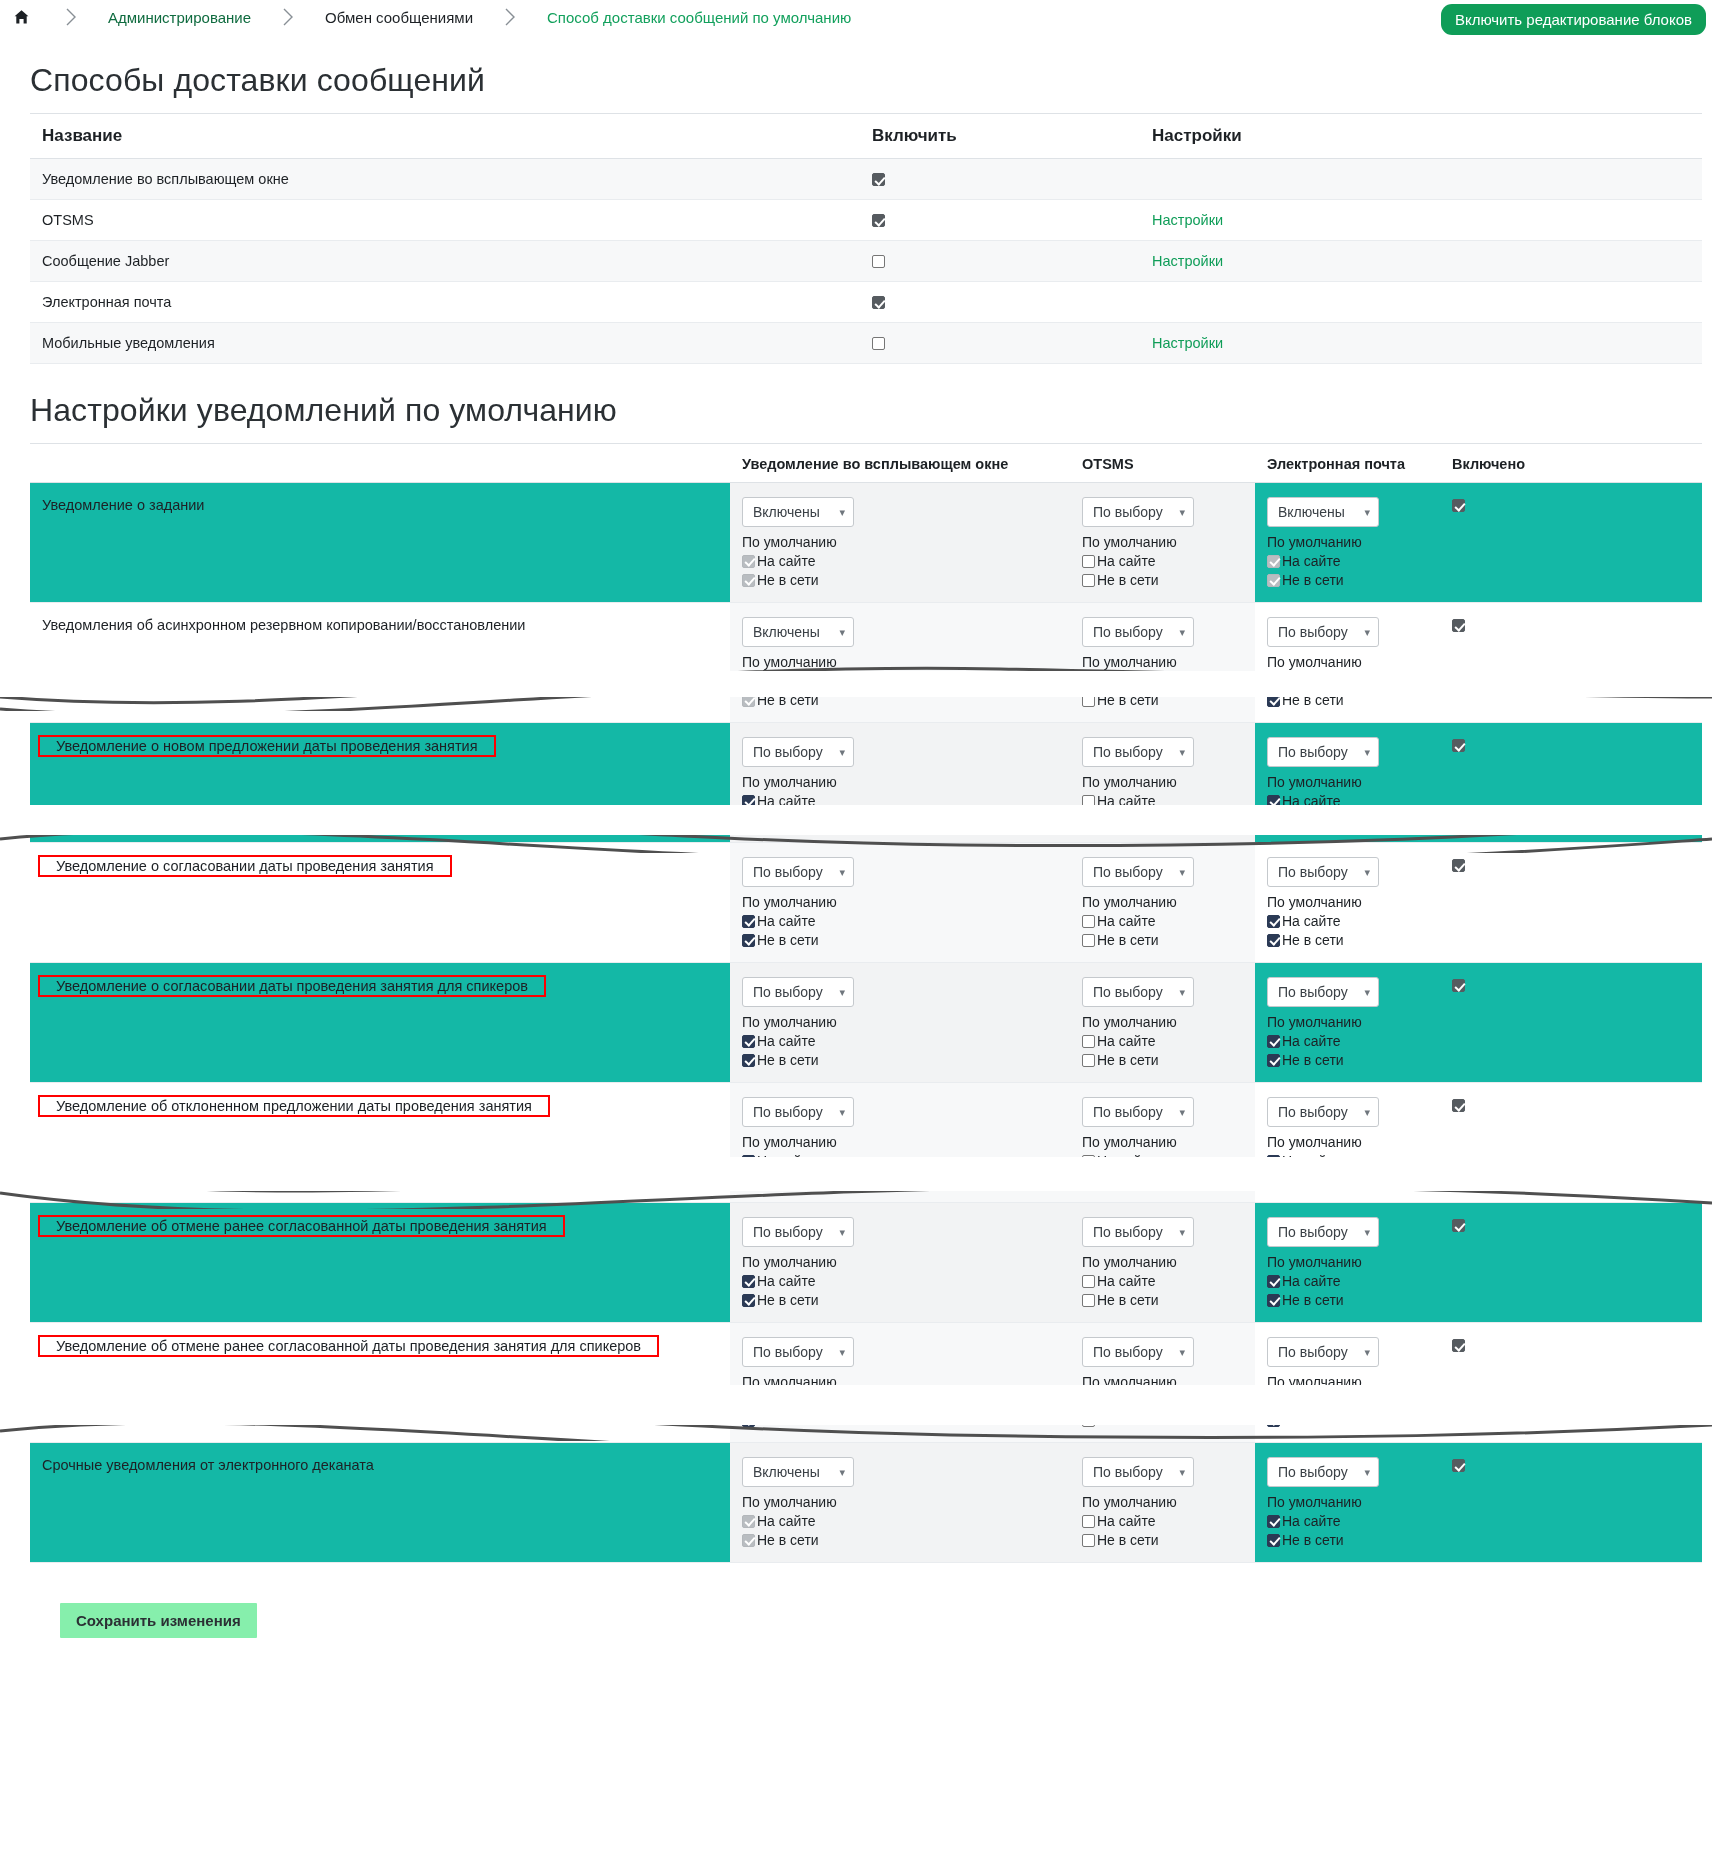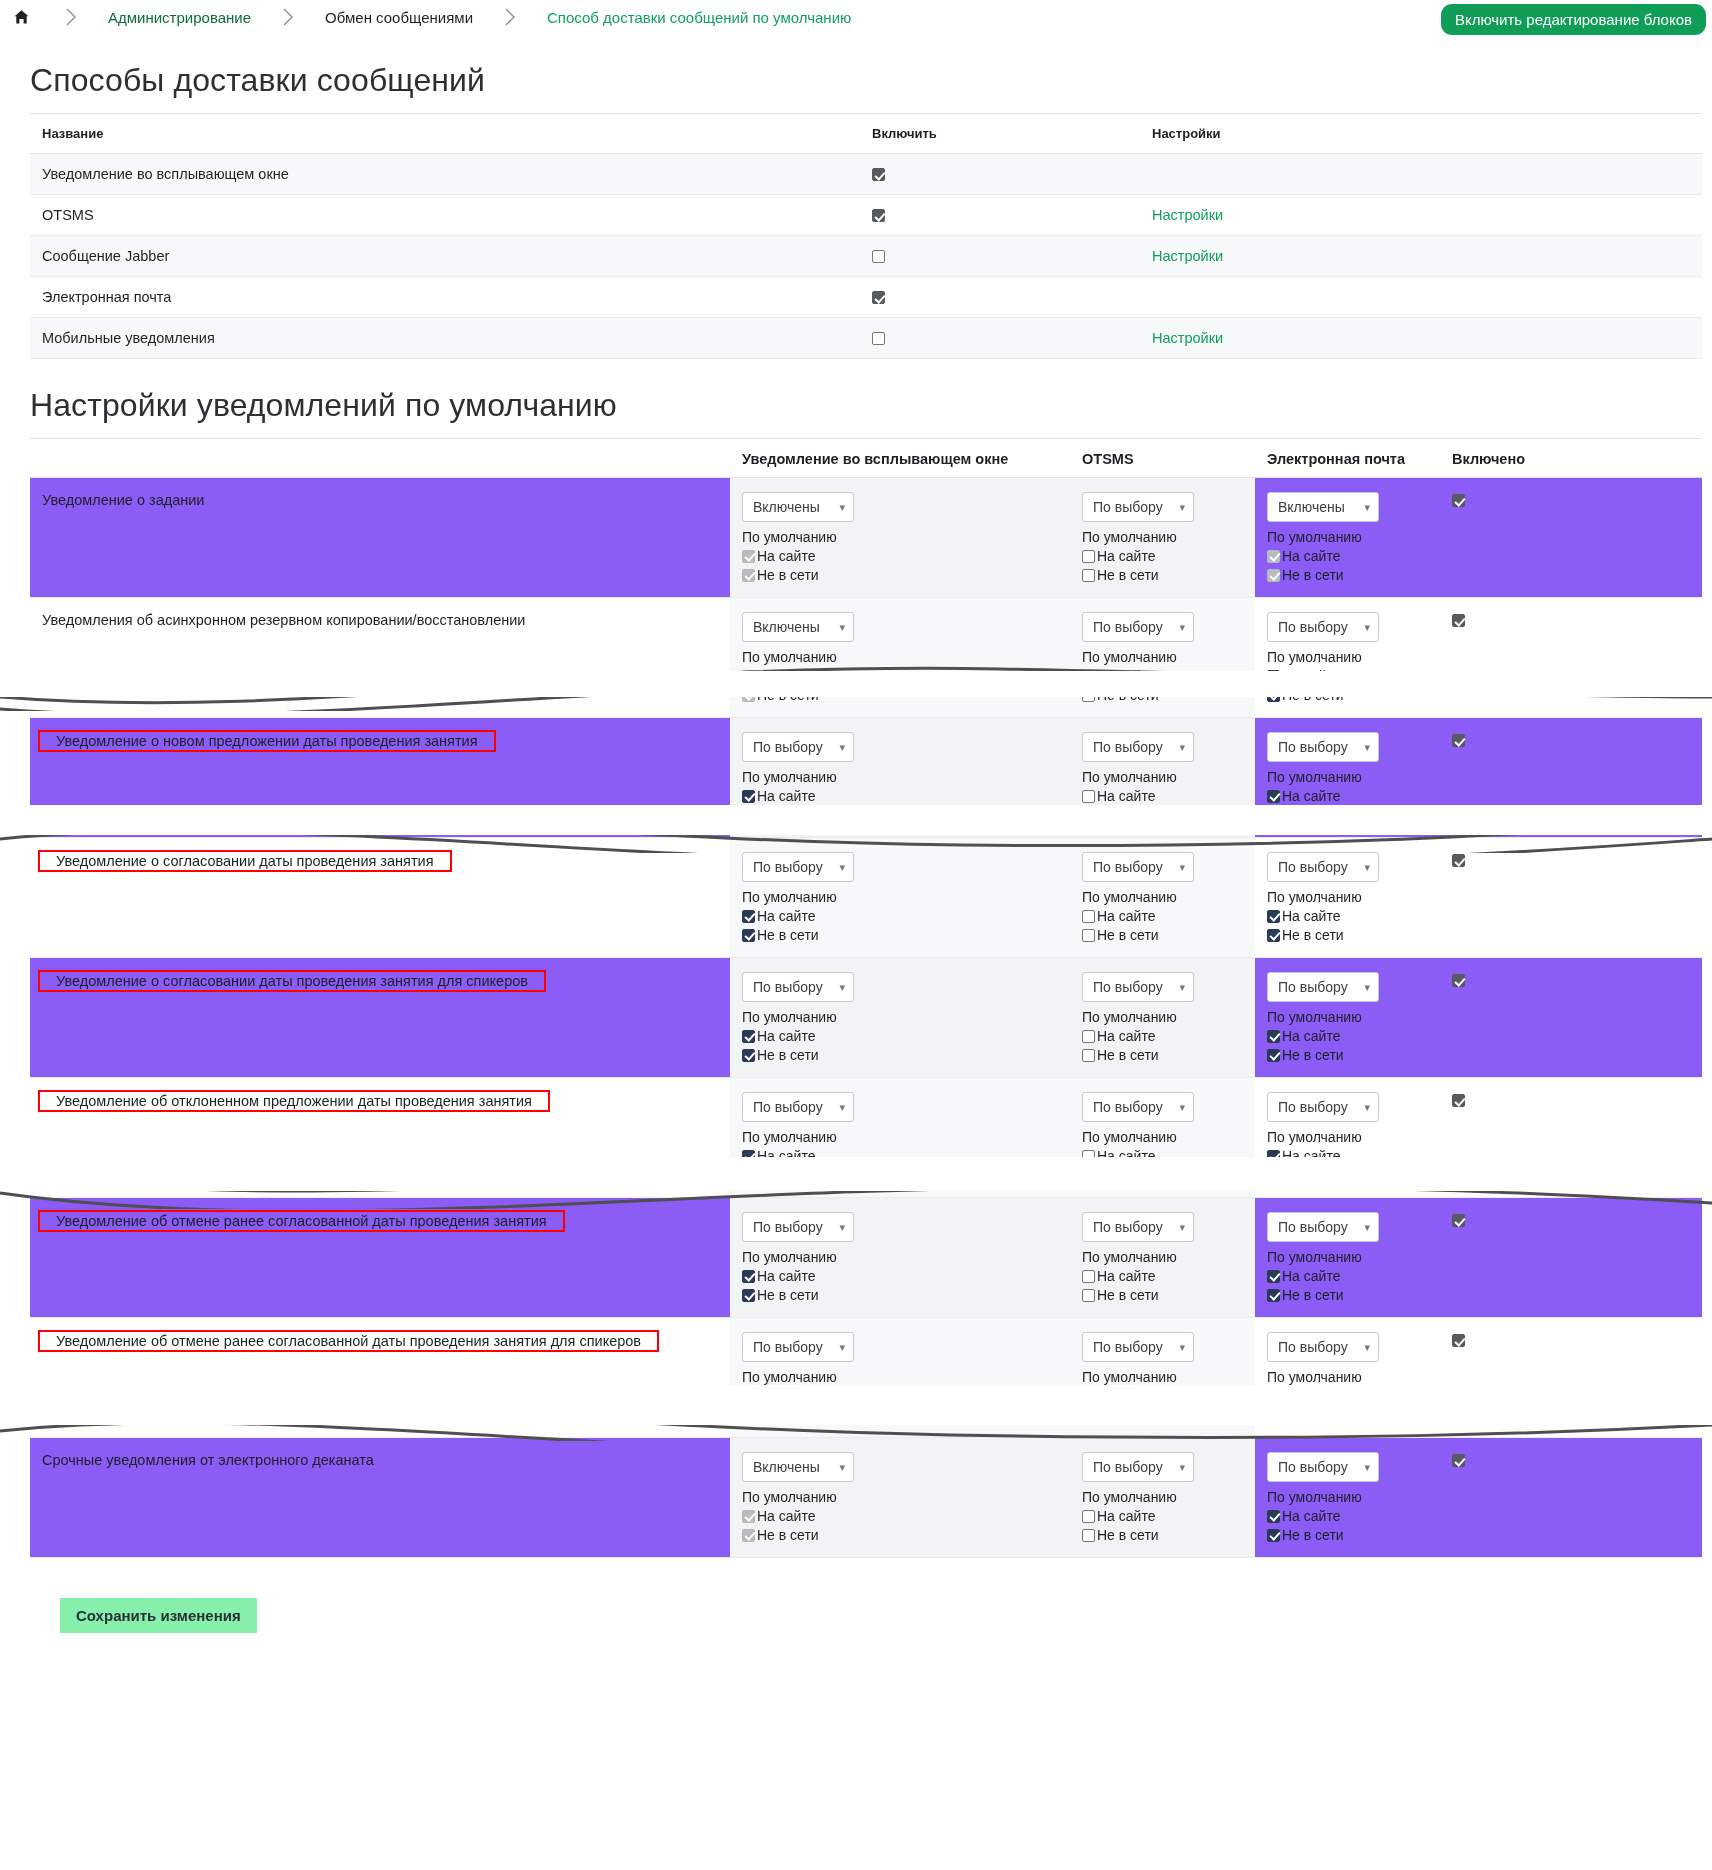--- a/index.html
+++ b/index.html
@@ -47,21 +47,21 @@
     font-size: 32px;
     font-weight: 400;
     color: #2b3034;
     margin: 28px 0 14px 0;
     letter-spacing: .1px;
   }
 
   table.grid { width: 100%; border-collapse: collapse; table-layout: fixed; }
   table.grid th {
     text-align: left;
-    font-size: 13px;
+    font-size: 17px;
     font-weight: bold;
     color: #1d2125;
     padding: 12px 8px 12px 12px;
     border-top: 1px solid #dee2e6;
     border-bottom: 1px solid #dee2e6;
     vertical-align: bottom;
   }
   table.grid td {
     font-size: 14.5px;
     padding: 12px 8px 12px 12px;
@@ -108,21 +108,21 @@
     vertical-align: bottom;
     color: #1d2125;
   }
   table.settings td {
     padding: 14px 8px 14px 12px;
     border-bottom: 1px solid #e9ecef;
     vertical-align: top;
     font-size: 14.5px;
   }
   td.provider-cell { background: #f7f8f9; }
-  tr.row-alt td { background: #8b5cf6; }
+  tr.row-alt td { background: #14b8a6; }
   tr.row-alt td.provider-cell { background: #f2f3f4; }
 
   .sel {
     display: inline-flex;
     align-items: center;
     justify-content: space-between;
     min-width: 112px;
     height: 30px;
     padding: 0 8px 0 10px;
     border: 1px solid #c5c9cd;

